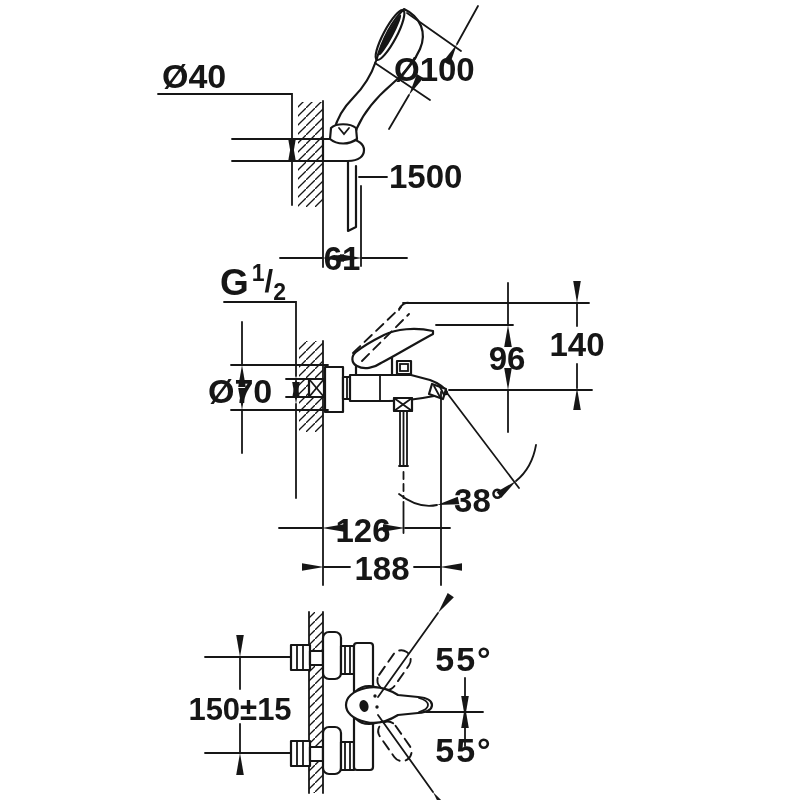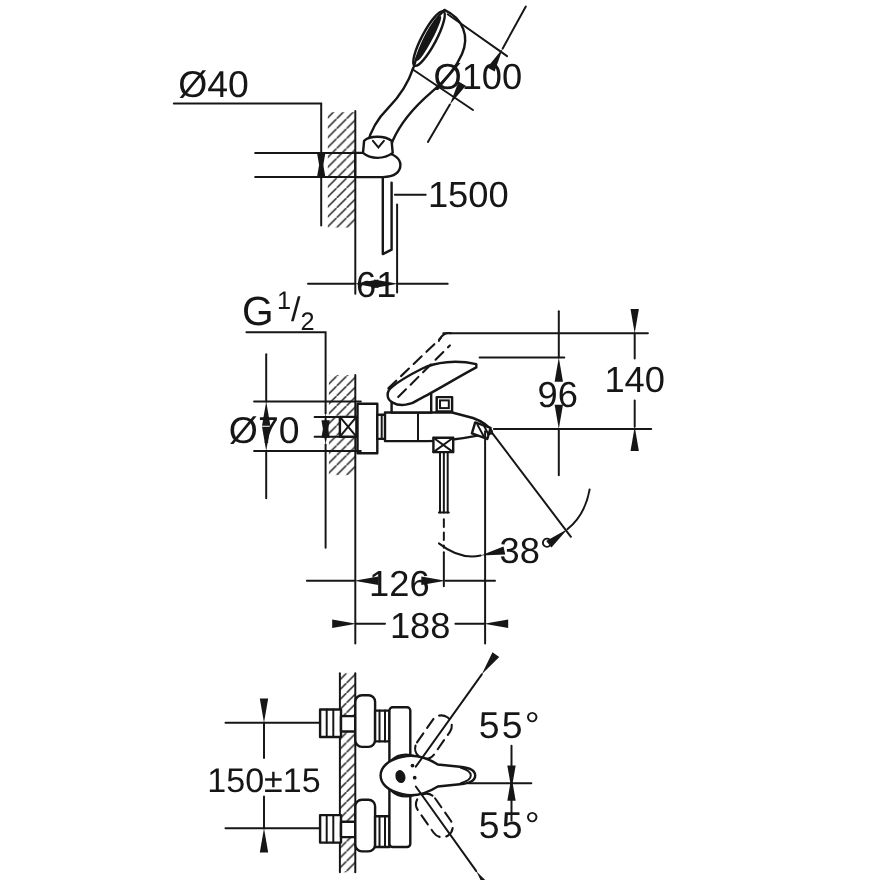--- a/index.html
+++ b/index.html
@@ -1,16 +1,16 @@
 <!DOCTYPE html>
 <html><head>
 <meta charset="utf-8">
 <style>
   html,body{margin:0;padding:0;background:#ffffff;}
-  .stage{width:800px;height:800px;position:relative;background:#ffffff;overflow:hidden;}
+  .stage{width:800px;height:800px;position:relative;background:#ffffff;overflow:hidden;font-weight:bold;}
   svg{display:block;}
   svg text{font-family:"Liberation Sans","DejaVu Sans",sans-serif;fill:#161616;}
   .ln{stroke:#161616;stroke-width:1.8;fill:none;stroke-linecap:round;}
   .out{stroke:#161616;stroke-width:2.2;fill:none;stroke-linejoin:round;stroke-linecap:round;}
   .outw{stroke:#161616;stroke-width:2.2;fill:#ffffff;stroke-linejoin:round;}
   .dash{stroke:#161616;stroke-width:1.9;fill:none;stroke-dasharray:10 6;stroke-linecap:round;}
   .dimtxt{font-size:33px;}
 </style>
 </head>
 <body>

